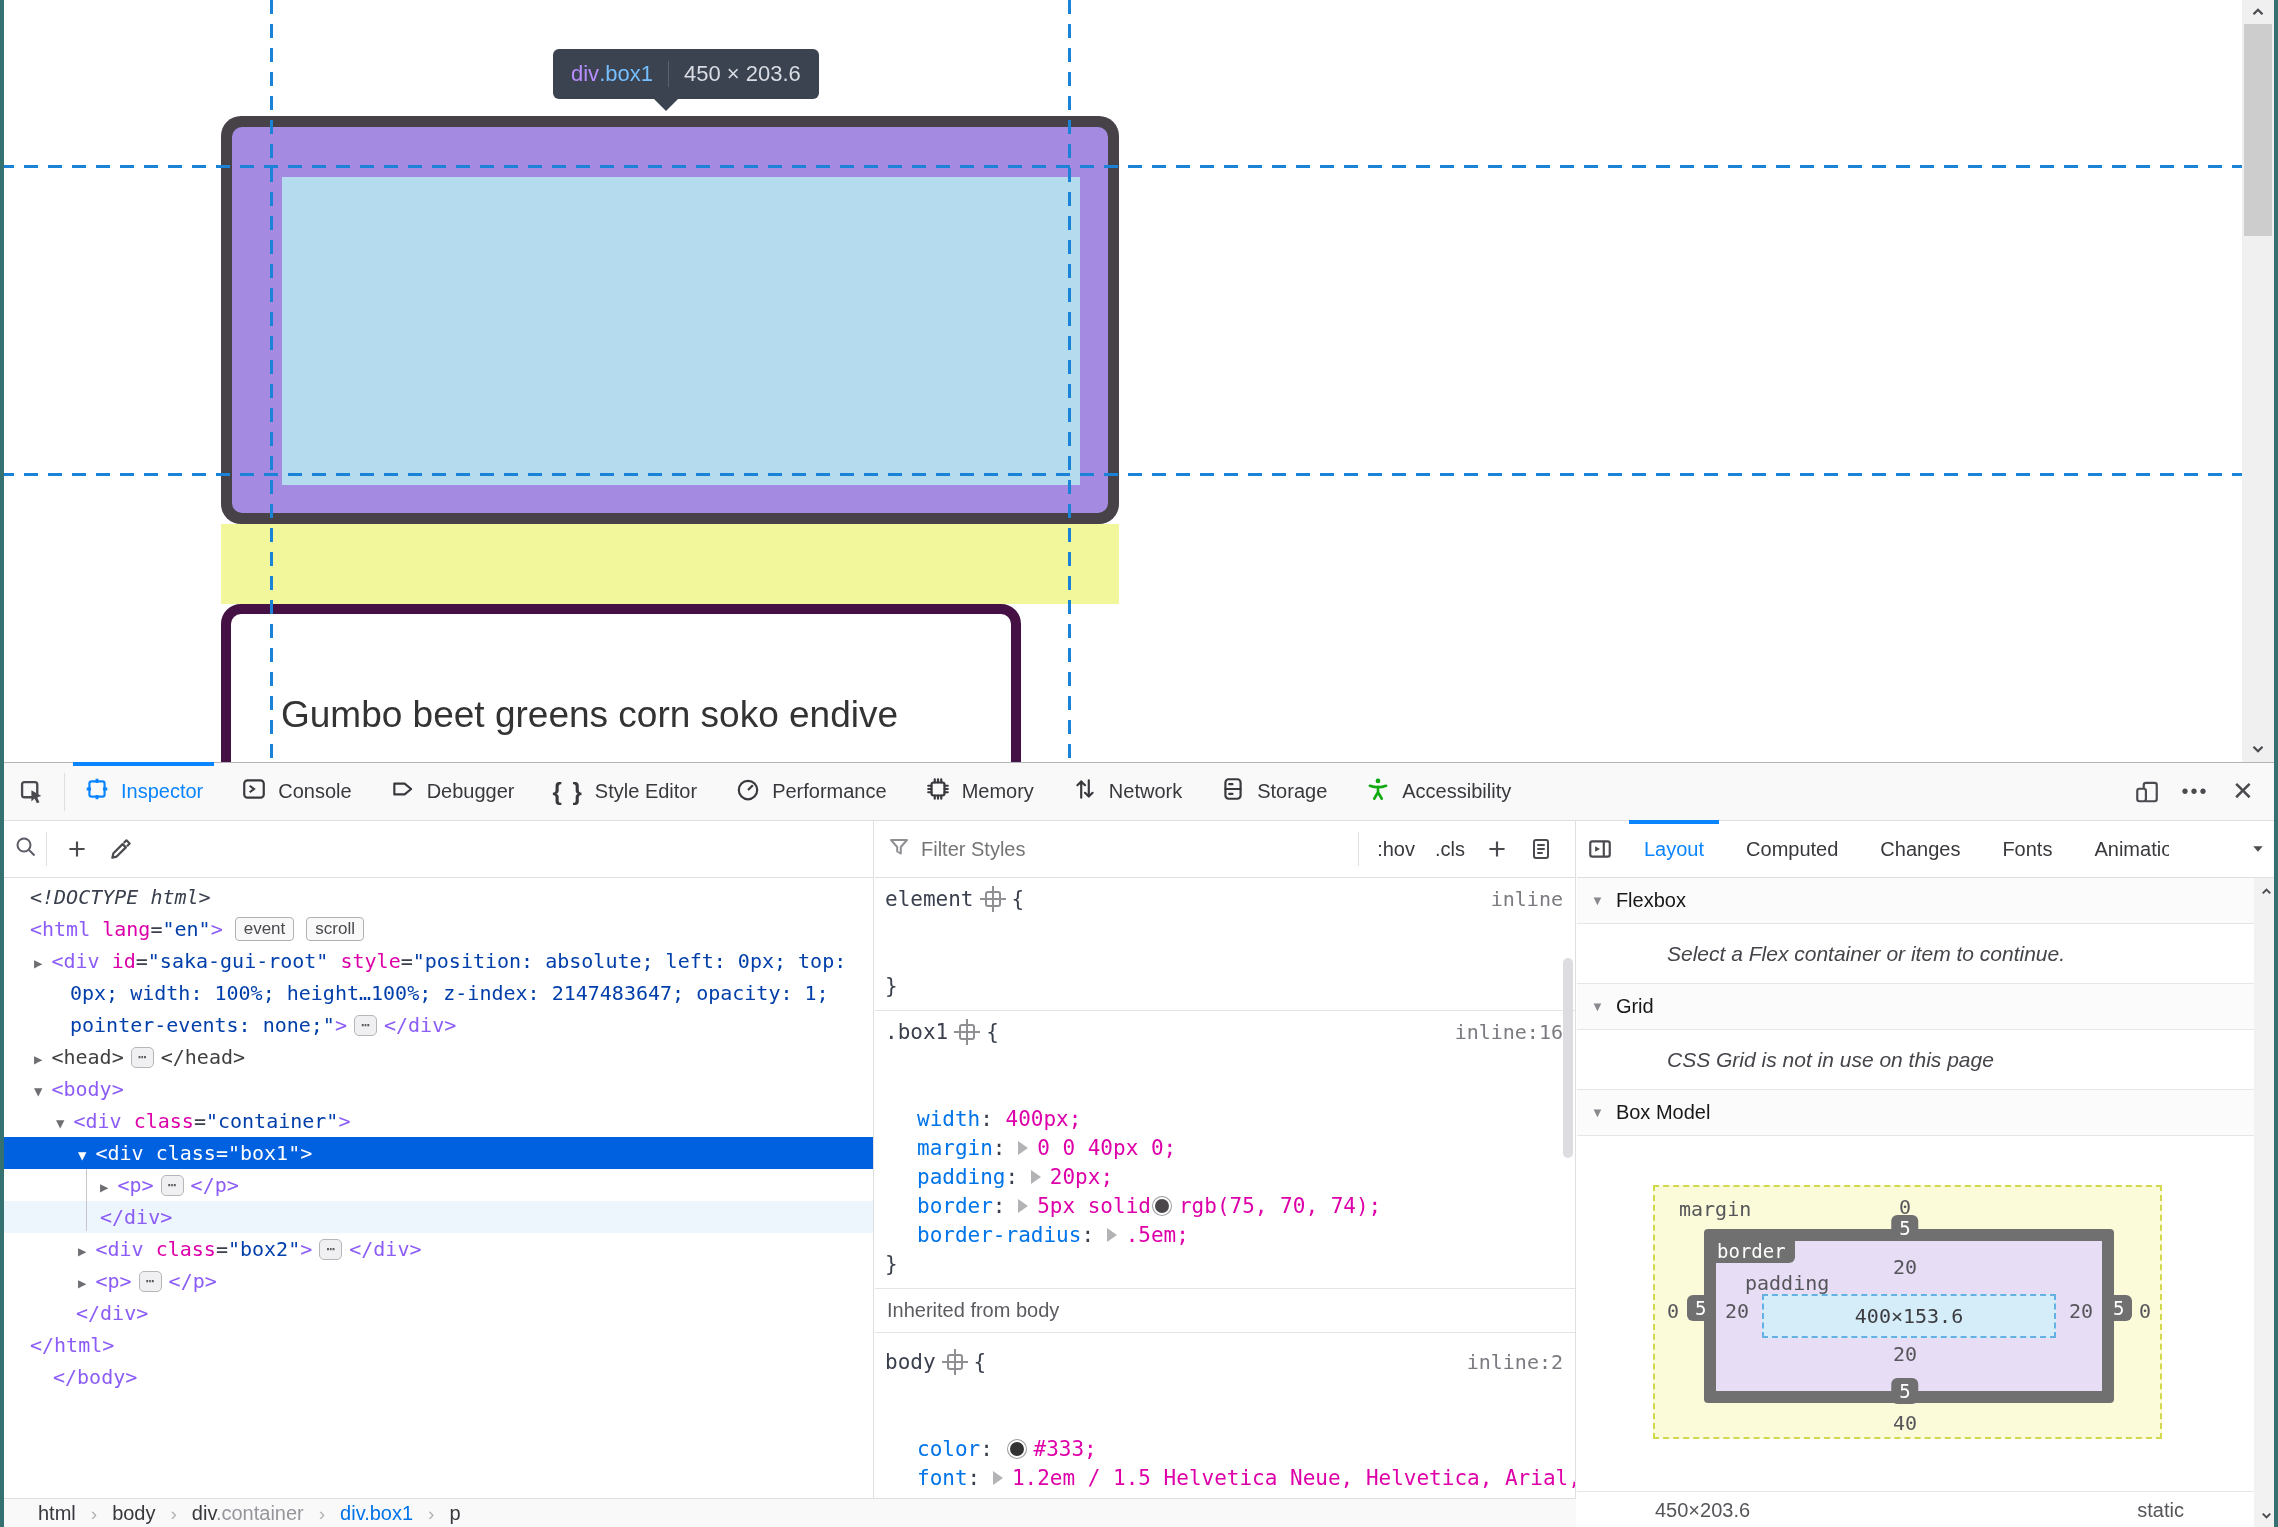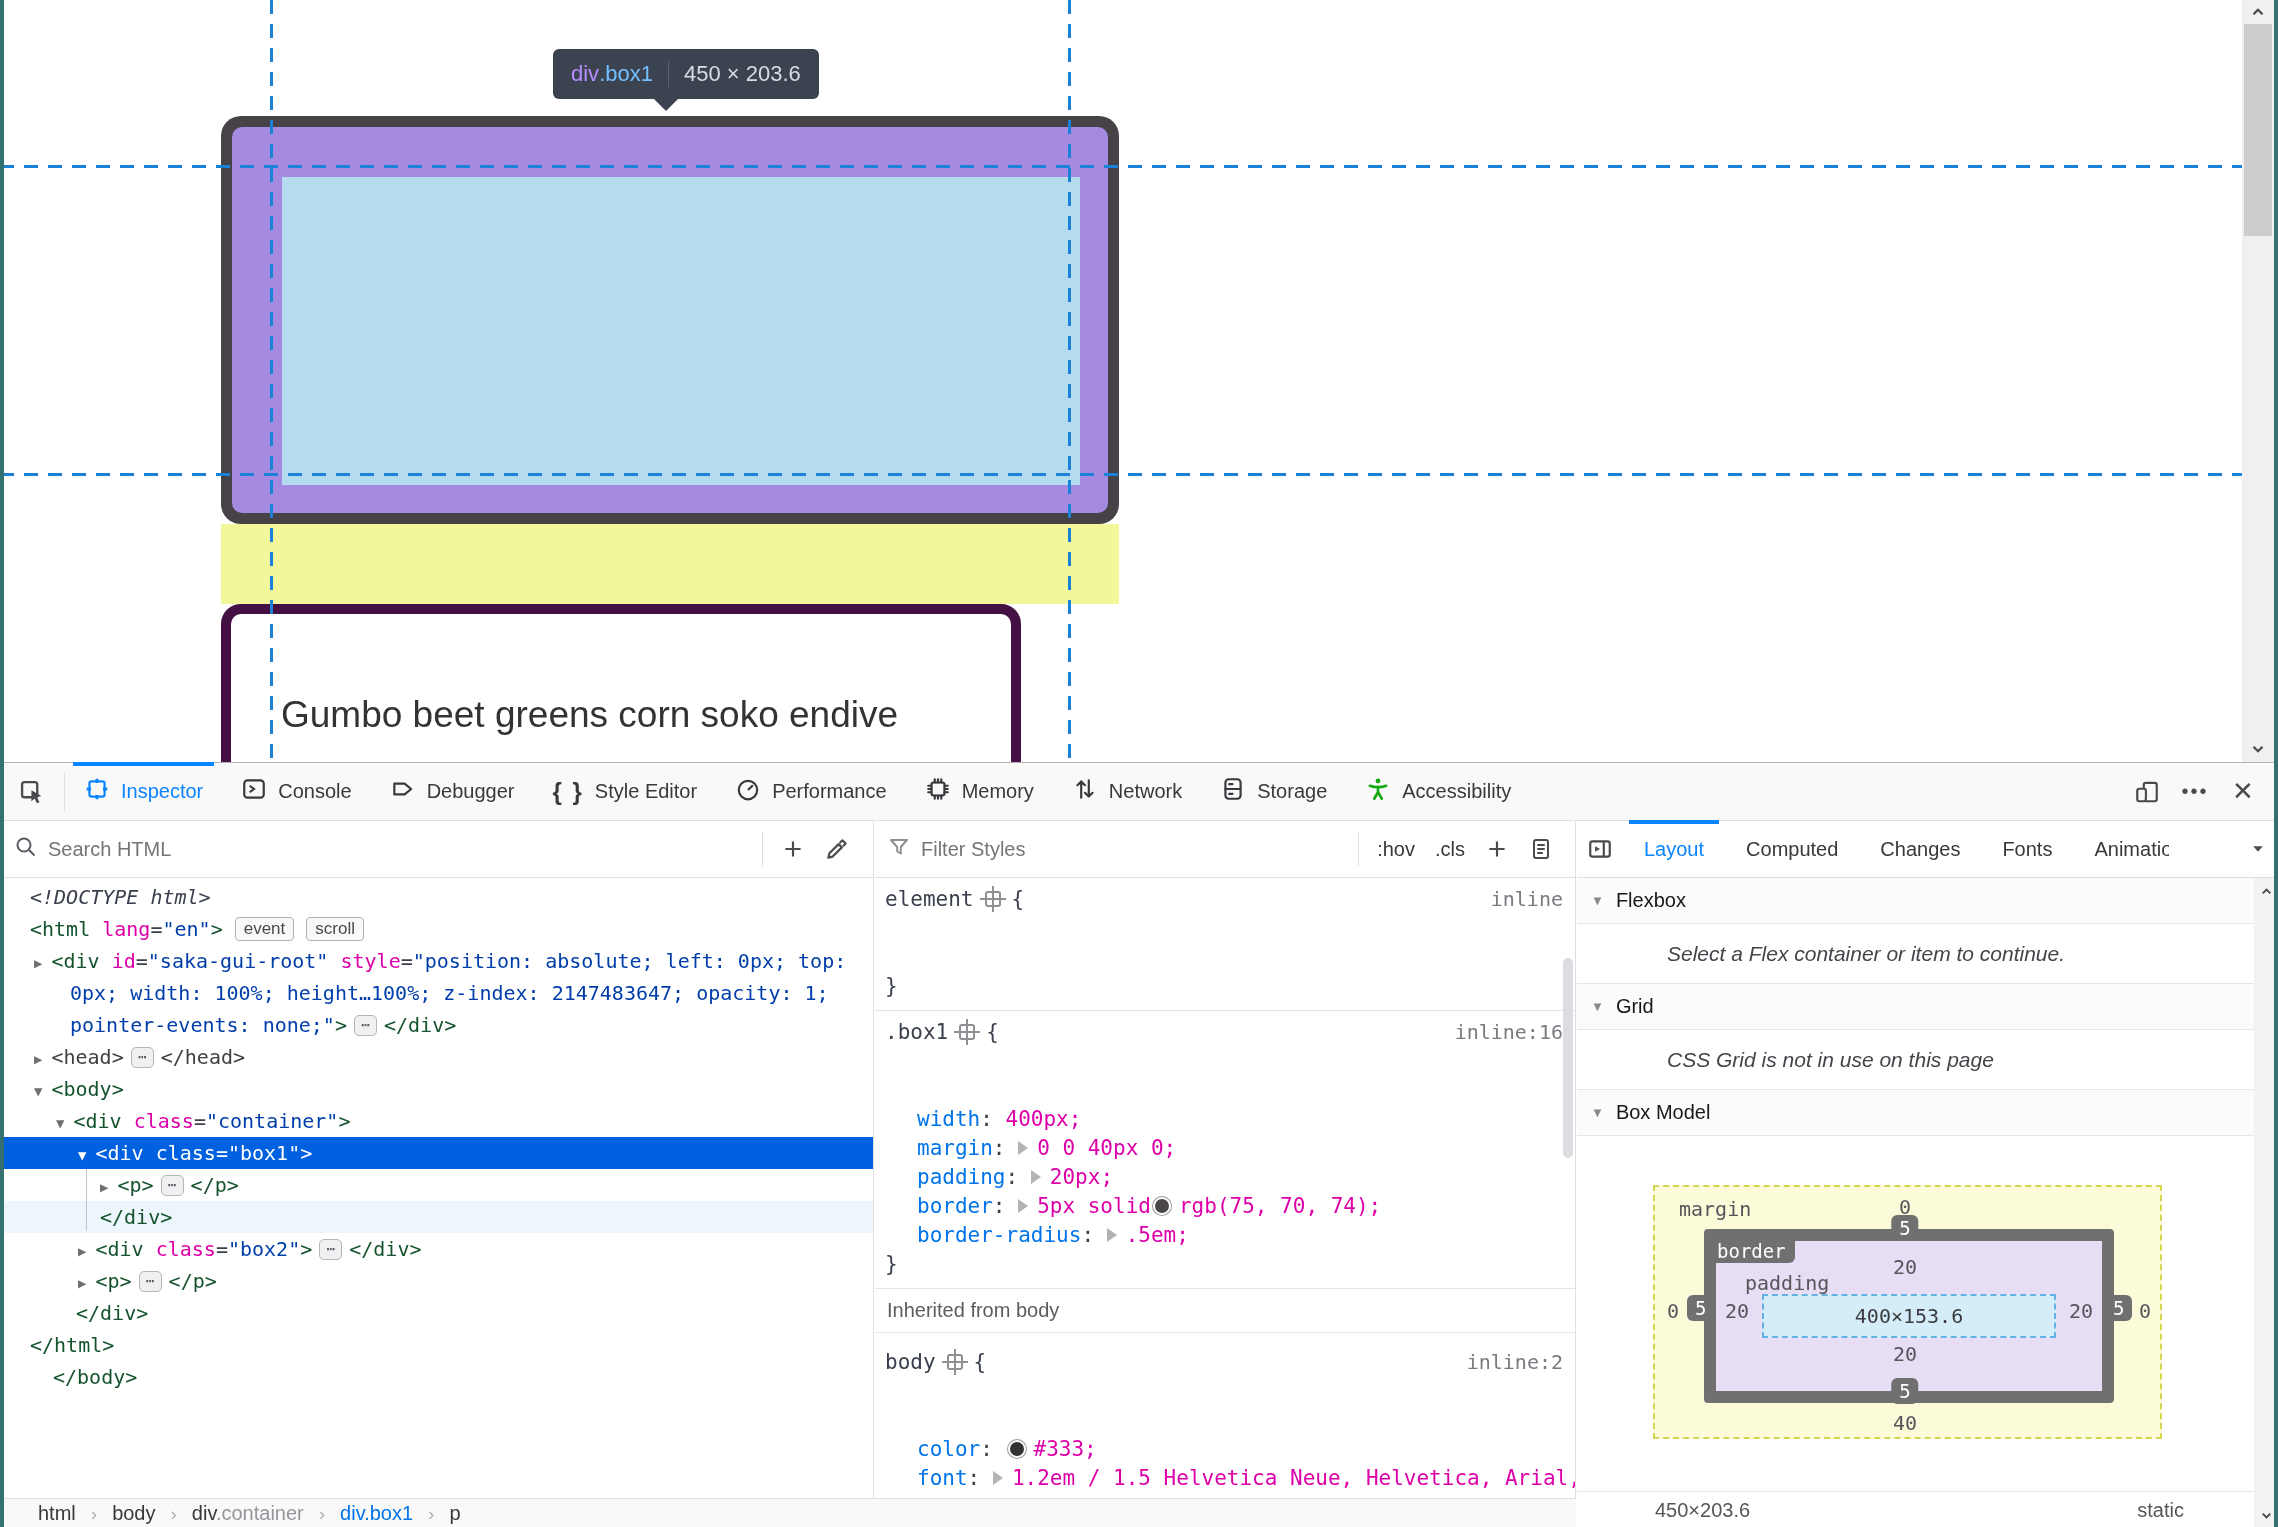--- a/index.html
+++ b/index.html
@@ -69,21 +69,21 @@
   .icon-btn { width:44px; height:44px; display:flex; align-items:center; justify-content:center; color:#4a4a4f; }
 
   .tree { position:absolute; left:0; right:0; top:57px; bottom:30px; overflow:hidden; padding-top:3px;
           font-family:"DejaVu Sans Mono",monospace; font-size:20px; color:#393f4c; }
   .mrow { height:32px; line-height:32px; white-space:pre; }
   .mrow.sel { background:#0061e0; }
   .mrow.sel span { color:#fff !important; }
   .mrow.pale { background:#eef6fd; }
   .childguide { position:absolute; left:86px; top:291px; height:62px; width:1px; background:#c6c6ca; }
 
-  .tk-tag{ color:#14532d; } .tk-attr{ color:#dd00a9; } .tk-val{ color:#003eaa; } .tk-plain{ color:#393f4c; }
+  .tk-tag{ color:#8b5cf6; } .tk-attr{ color:#dd00a9; } .tk-val{ color:#003eaa; } .tk-plain{ color:#393f4c; }
   .tk-doctype{ color:#393f4c; font-style:italic; } .tk-muted{ color:#404040; }
   .tk-arrow{ color:#6f6f73; font-size:14px; margin-right:9px; }
   .tk-badge{ display:inline-block; border:1px solid #b1b1b3; border-radius:4px; background:#f9f9fa; color:#4a4a4f;
              font-size:17px; line-height:22px; padding:0 8px; margin-left:12px; vertical-align:2px;
              font-family:"Liberation Sans",sans-serif; }
   .tk-ell{ display:inline-block; border:1px solid #b6b6b8; border-radius:5px; background:#f0f0f2; color:#58585c;
            font-size:15px; line-height:17px; padding:1px 6px; margin:0 7px; vertical-align:2px; }
   .tk-prop{ color:#0074e8; } .tk-value{ color:#dd00a9; } .tk-colon{ color:#393f4c; }
   .tk-exp{ display:inline-block; width:0; height:0; border-left:10px solid #b3b3b6; border-top:7px solid transparent;
            border-bottom:7px solid transparent; margin-right:9px; }
@@ -288,21 +288,20 @@
       </div>
     </div>
 
     <div class="pane-markup">
       <div class="searchrow">
         <span>
           <svg width="24" height="24" viewBox="0 0 24 24" fill="none" stroke="currentColor" stroke-width="2">
             <circle cx="10" cy="10" r="6.5"></circle>
               <path d="M15 15l5.5 5.5"></path>
           </svg></span>
-        <input placeholder="Search HTML" style="">
         <span class="sr-sep"></span>
         <div class="icon-btn">
           <svg width="26" height="26" viewBox="0 0 24 24" fill="none" stroke="currentColor" stroke-width="2">
               <path d="M12 5v14M5 12h14"></path>
             </svg>
         </div>
         <div class="icon-btn">
           <svg width="26" height="26" viewBox="0 0 24 24" fill="none" stroke="currentColor" stroke-width="2" stroke-linejoin="round">
             <path d="M4 20l1-4 8.5-8.5 3 3L8 19zM14.5 6.5L17 4l3 3-2.5 2.5"></path>
           </svg>

